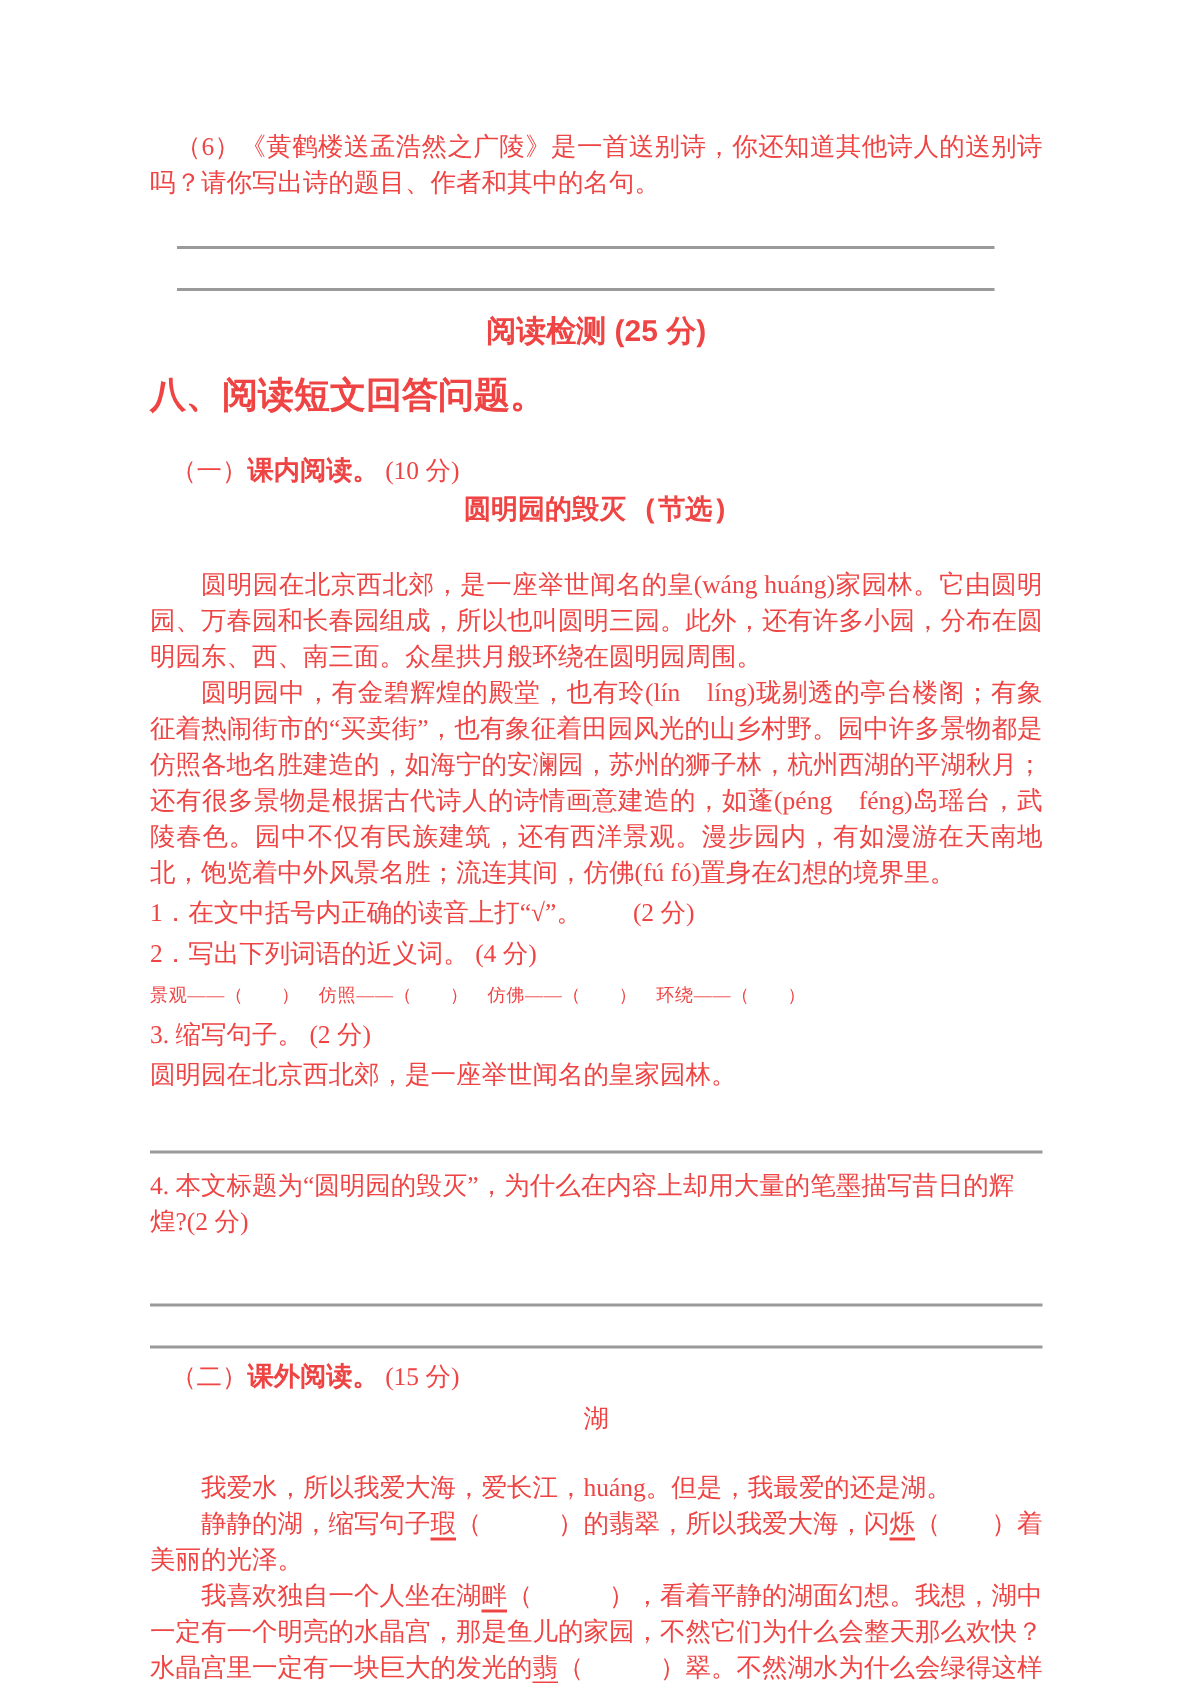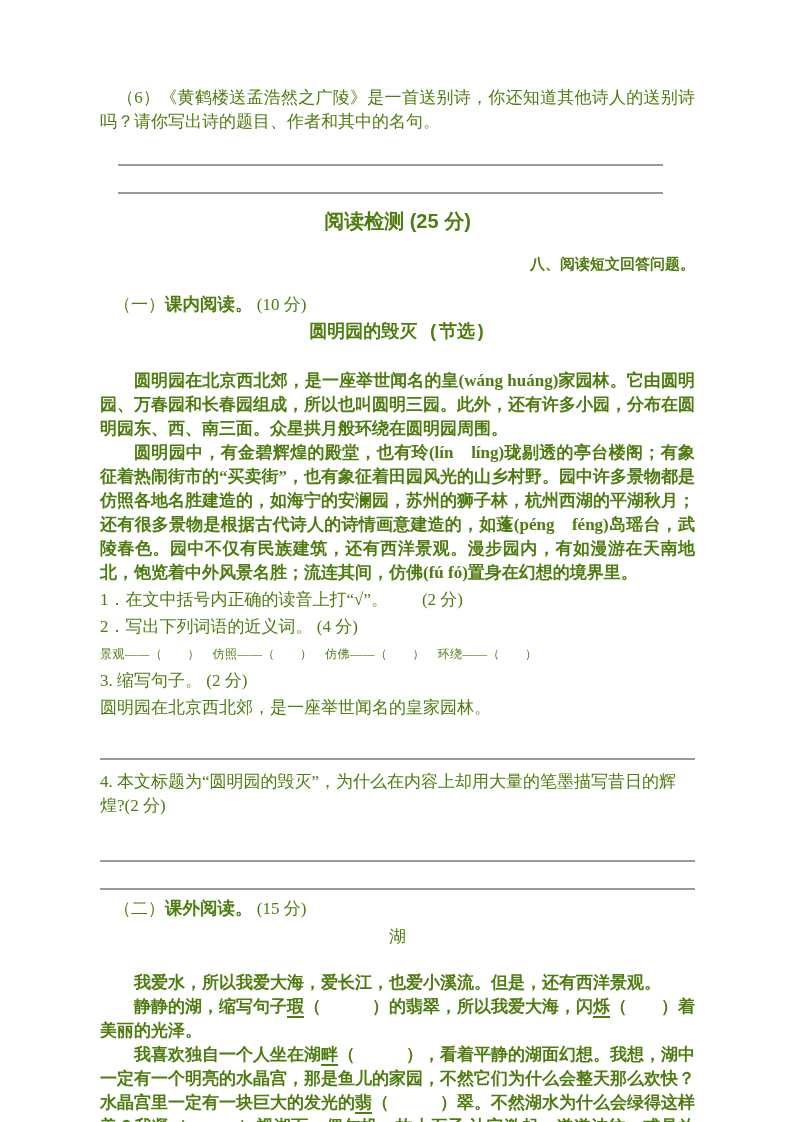--- a/index.html
+++ b/index.html
@@ -4,49 +4,48 @@
 <style>
   html, body { margin: 0; padding: 0; background: #ffffff; }
   .page {
     position: relative;
     width: 793px;
     height: 1122px;
     box-sizing: border-box;
     background: #ffffff;
     padding: 86px 98px 30px 100px;
     font-family: "Liberation Serif", "DejaVu Serif", serif;
-    color: #4d7c0f;
+    color: #ef4444;
     font-size: 17px;
     overflow: hidden;
   }
   p { margin: 0; }
-  .body-para { line-height: 24px; text-indent: 2em; text-align: justify; font-weight: bold; }
+  .body-para { line-height: 24px; text-indent: 2em; text-align: justify; }
   .q6-para { line-height: 24px; text-indent: 1em; text-align: justify; }
   .q-para { line-height: 24px; margin-top: 3px; }
   .nowrap { white-space: nowrap; font-size: 12px; letter-spacing: 0.5px; }
   .ans-line { height: 26px; border-bottom: 2px solid #9a9a9a; }
   .ans-line.inset { margin-left: 18px; margin-right: 32px; }
   .ans-line.gap-sm { margin-top: 4px; }
   .ans-line.gap-md { margin-top: 12px; }
   .ans-line.gap-lg { margin-top: 16px; }
   .section-title {
     margin-top: 14px;
     text-align: center;
     font-family: "Liberation Sans", "DejaVu Sans", sans-serif;
     font-weight: bold;
     font-size: 20px;
     line-height: 26px;
   }
   .section-heading {
     margin-top: 10px;
     font-family: "Liberation Sans", "DejaVu Sans", sans-serif;
     font-weight: bold;
-    font-size: 15px;
+    font-size: 24px;
     line-height: 26px;
-    text-align: right;
   }
   .part-label { margin-top: 8px; padding-left: 14px; line-height: 25px; }
   .part-label .bold-label {
     font-family: Liberation Serif, serif;
     font-weight: bold;
     font-size: 17.5px;
   }
   .passage-title {
     margin-top: 3px;
     text-align: center;
@@ -102,17 +101,17 @@
   <div class="ans-line gap-lg"></div>
   <div class="ans-line"></div>
 
   <div class="part-label mt6">
     <span>（二）</span><span class="bold-label">课外阅读。</span>
     <span>(15 分)</span>
   </div>
 
   <h4 class="passage-title plain">湖</h4>
 
-  <p class="body-para"><span class="seg-text">我爱水，所以我爱大海，爱长江，也爱小溪流。但是，还有西洋景观。</span></p>
+  <p class="body-para"><span class="seg-text">我爱水，所以我爱大海，爱长江，huáng。但是，我最爱的还是湖。</span></p>
   <p class="body-para"><span class="seg-text">静静的湖，缩写句子</span><span class="seg-u">瑕</span><span class="seg-text">（　　　）的翡翠，所以我爱大海，闪</span><span class="seg-u">烁</span><span class="seg-text">（　　）着美丽的光泽。</span></p>
   <p class="body-para"><span class="seg-text">我喜欢独自一个人坐在湖</span><span class="seg-u">畔</span><span class="seg-text">（　　　），看着平静的湖面幻想。我想，湖中一定有一个明亮的水晶宫，那是鱼儿的家园，不然它们为什么会整天那么欢快？水晶宫里一定有一块巨大的发光的</span><span class="seg-u">翡</span><span class="seg-text">（　　　）翠。不然湖水为什么会绿得这样美？我</span><span class="seg-u">凝</span><span class="seg-text">（　　　）视湖面，偶尔投一枚小石子,让它激起一道道波纹，或是放一只纸船，让它随着湖波飘荡。</span></p>
 
 </div>
 
 </body></html>

